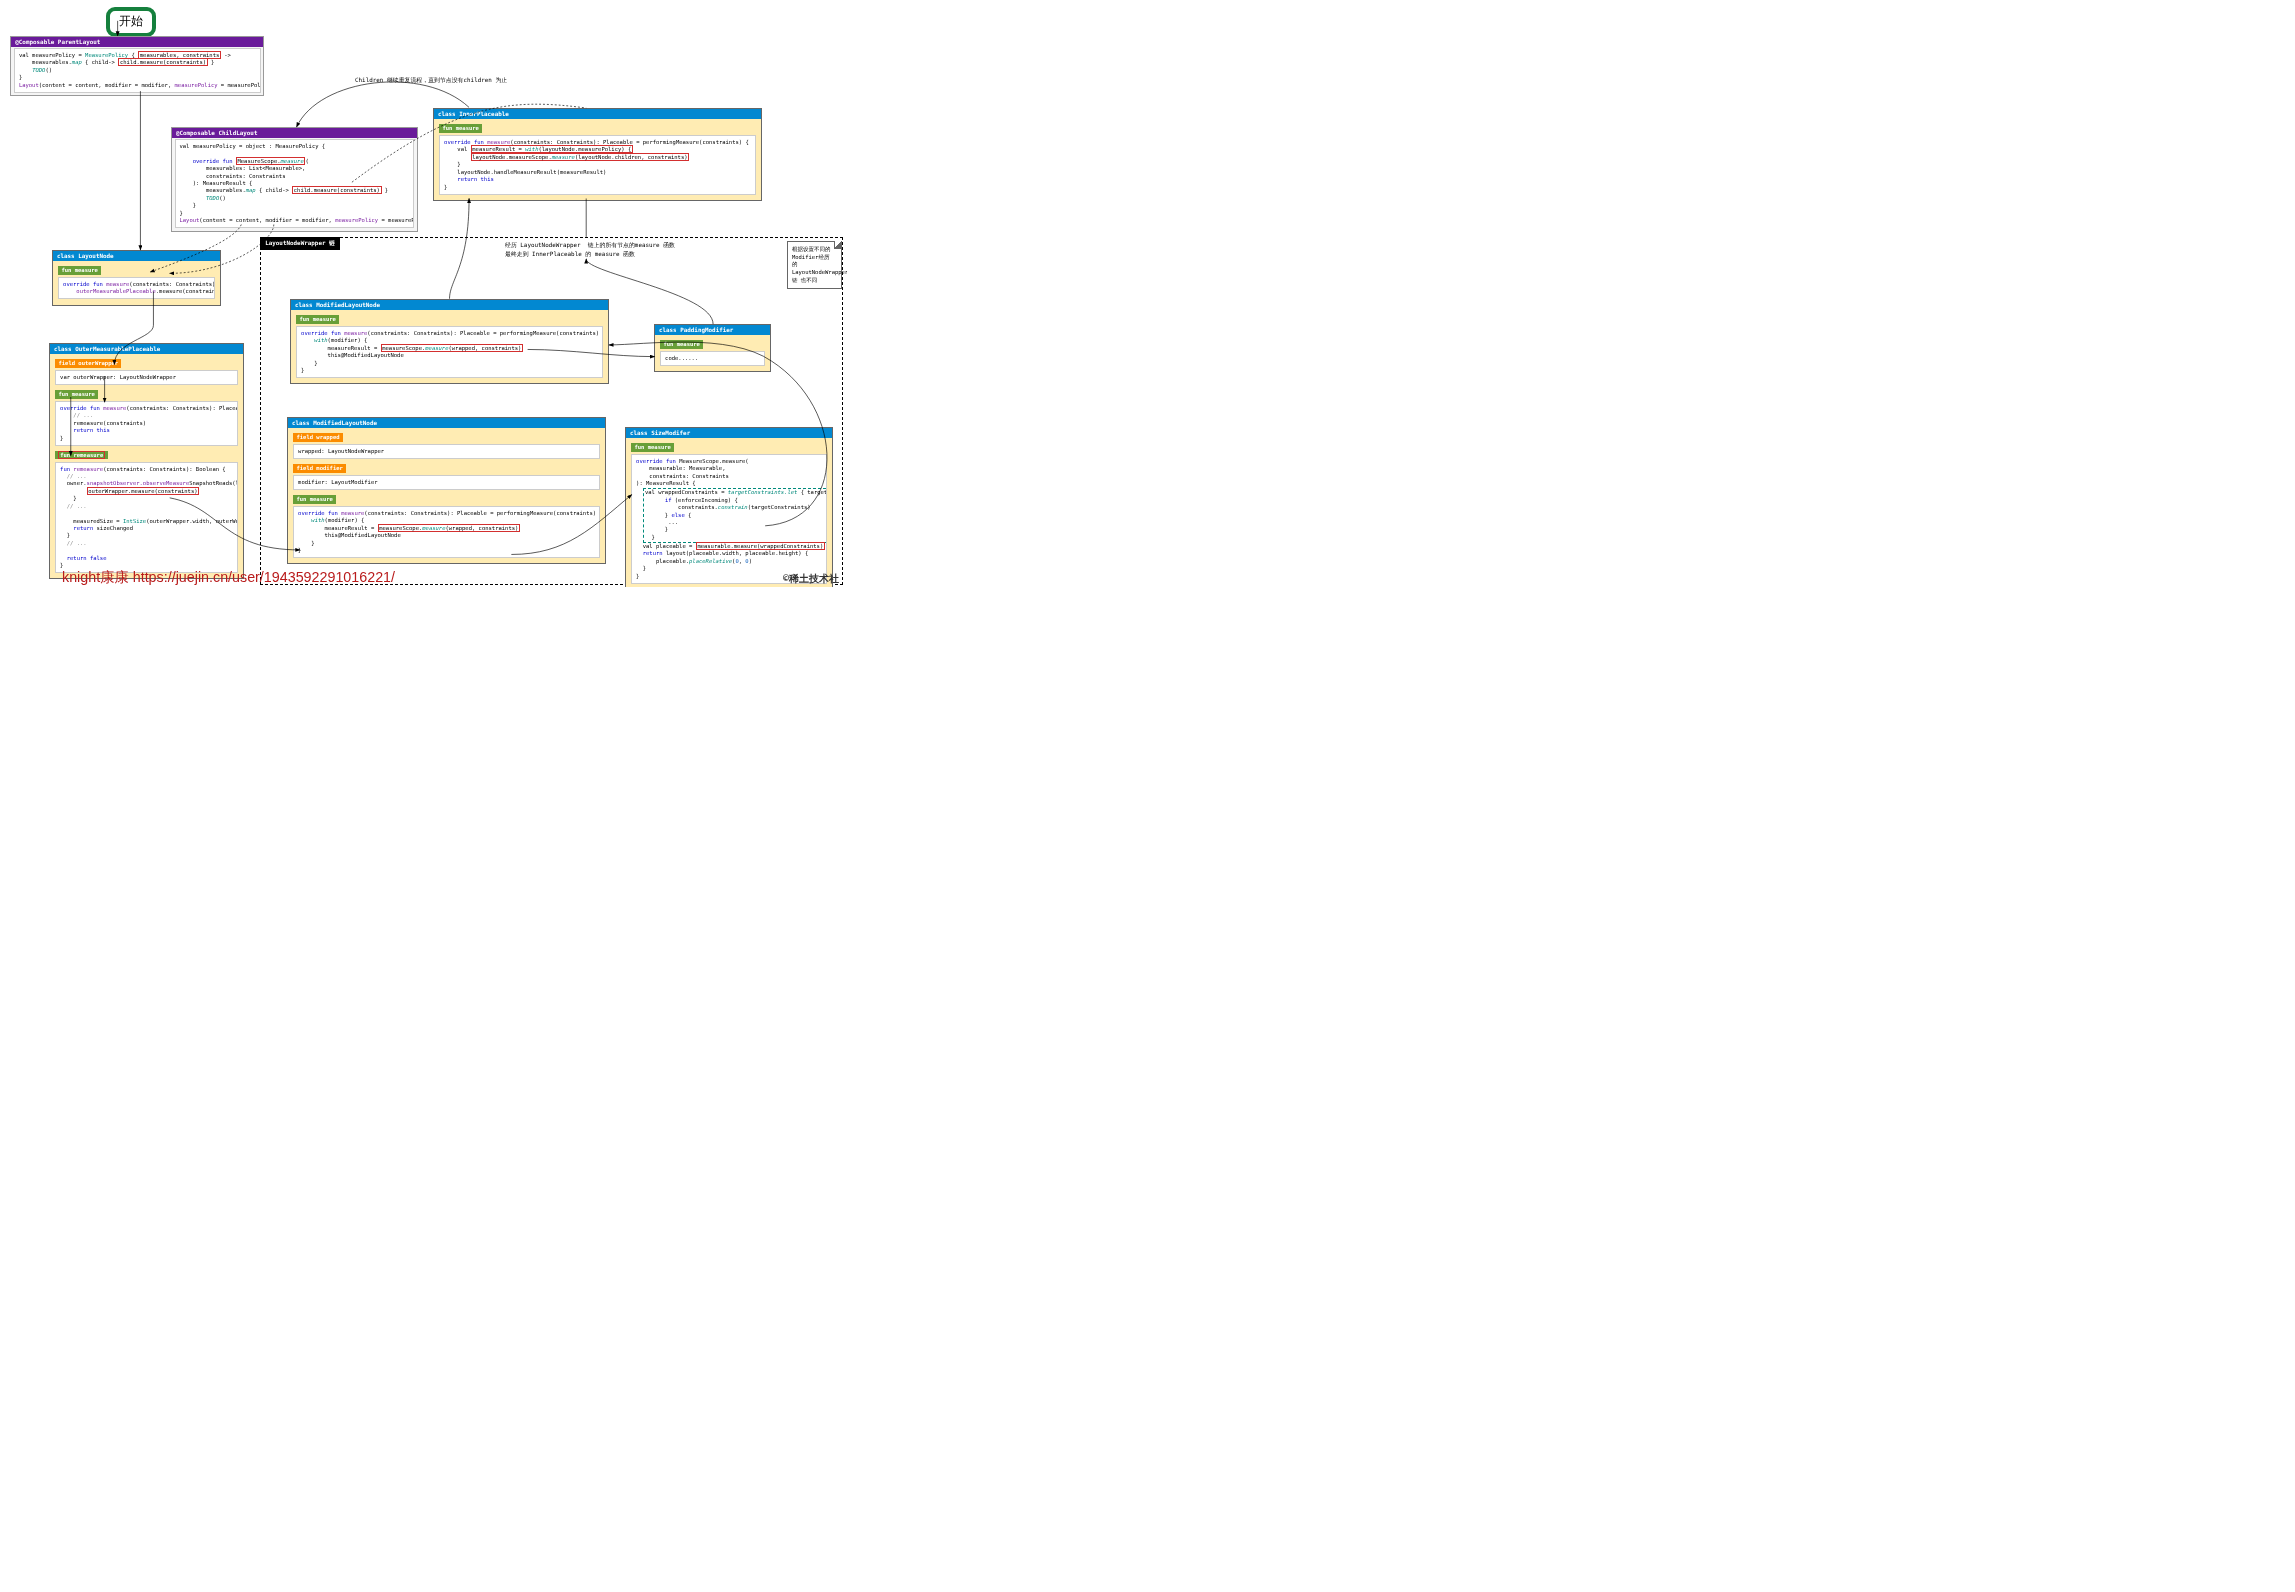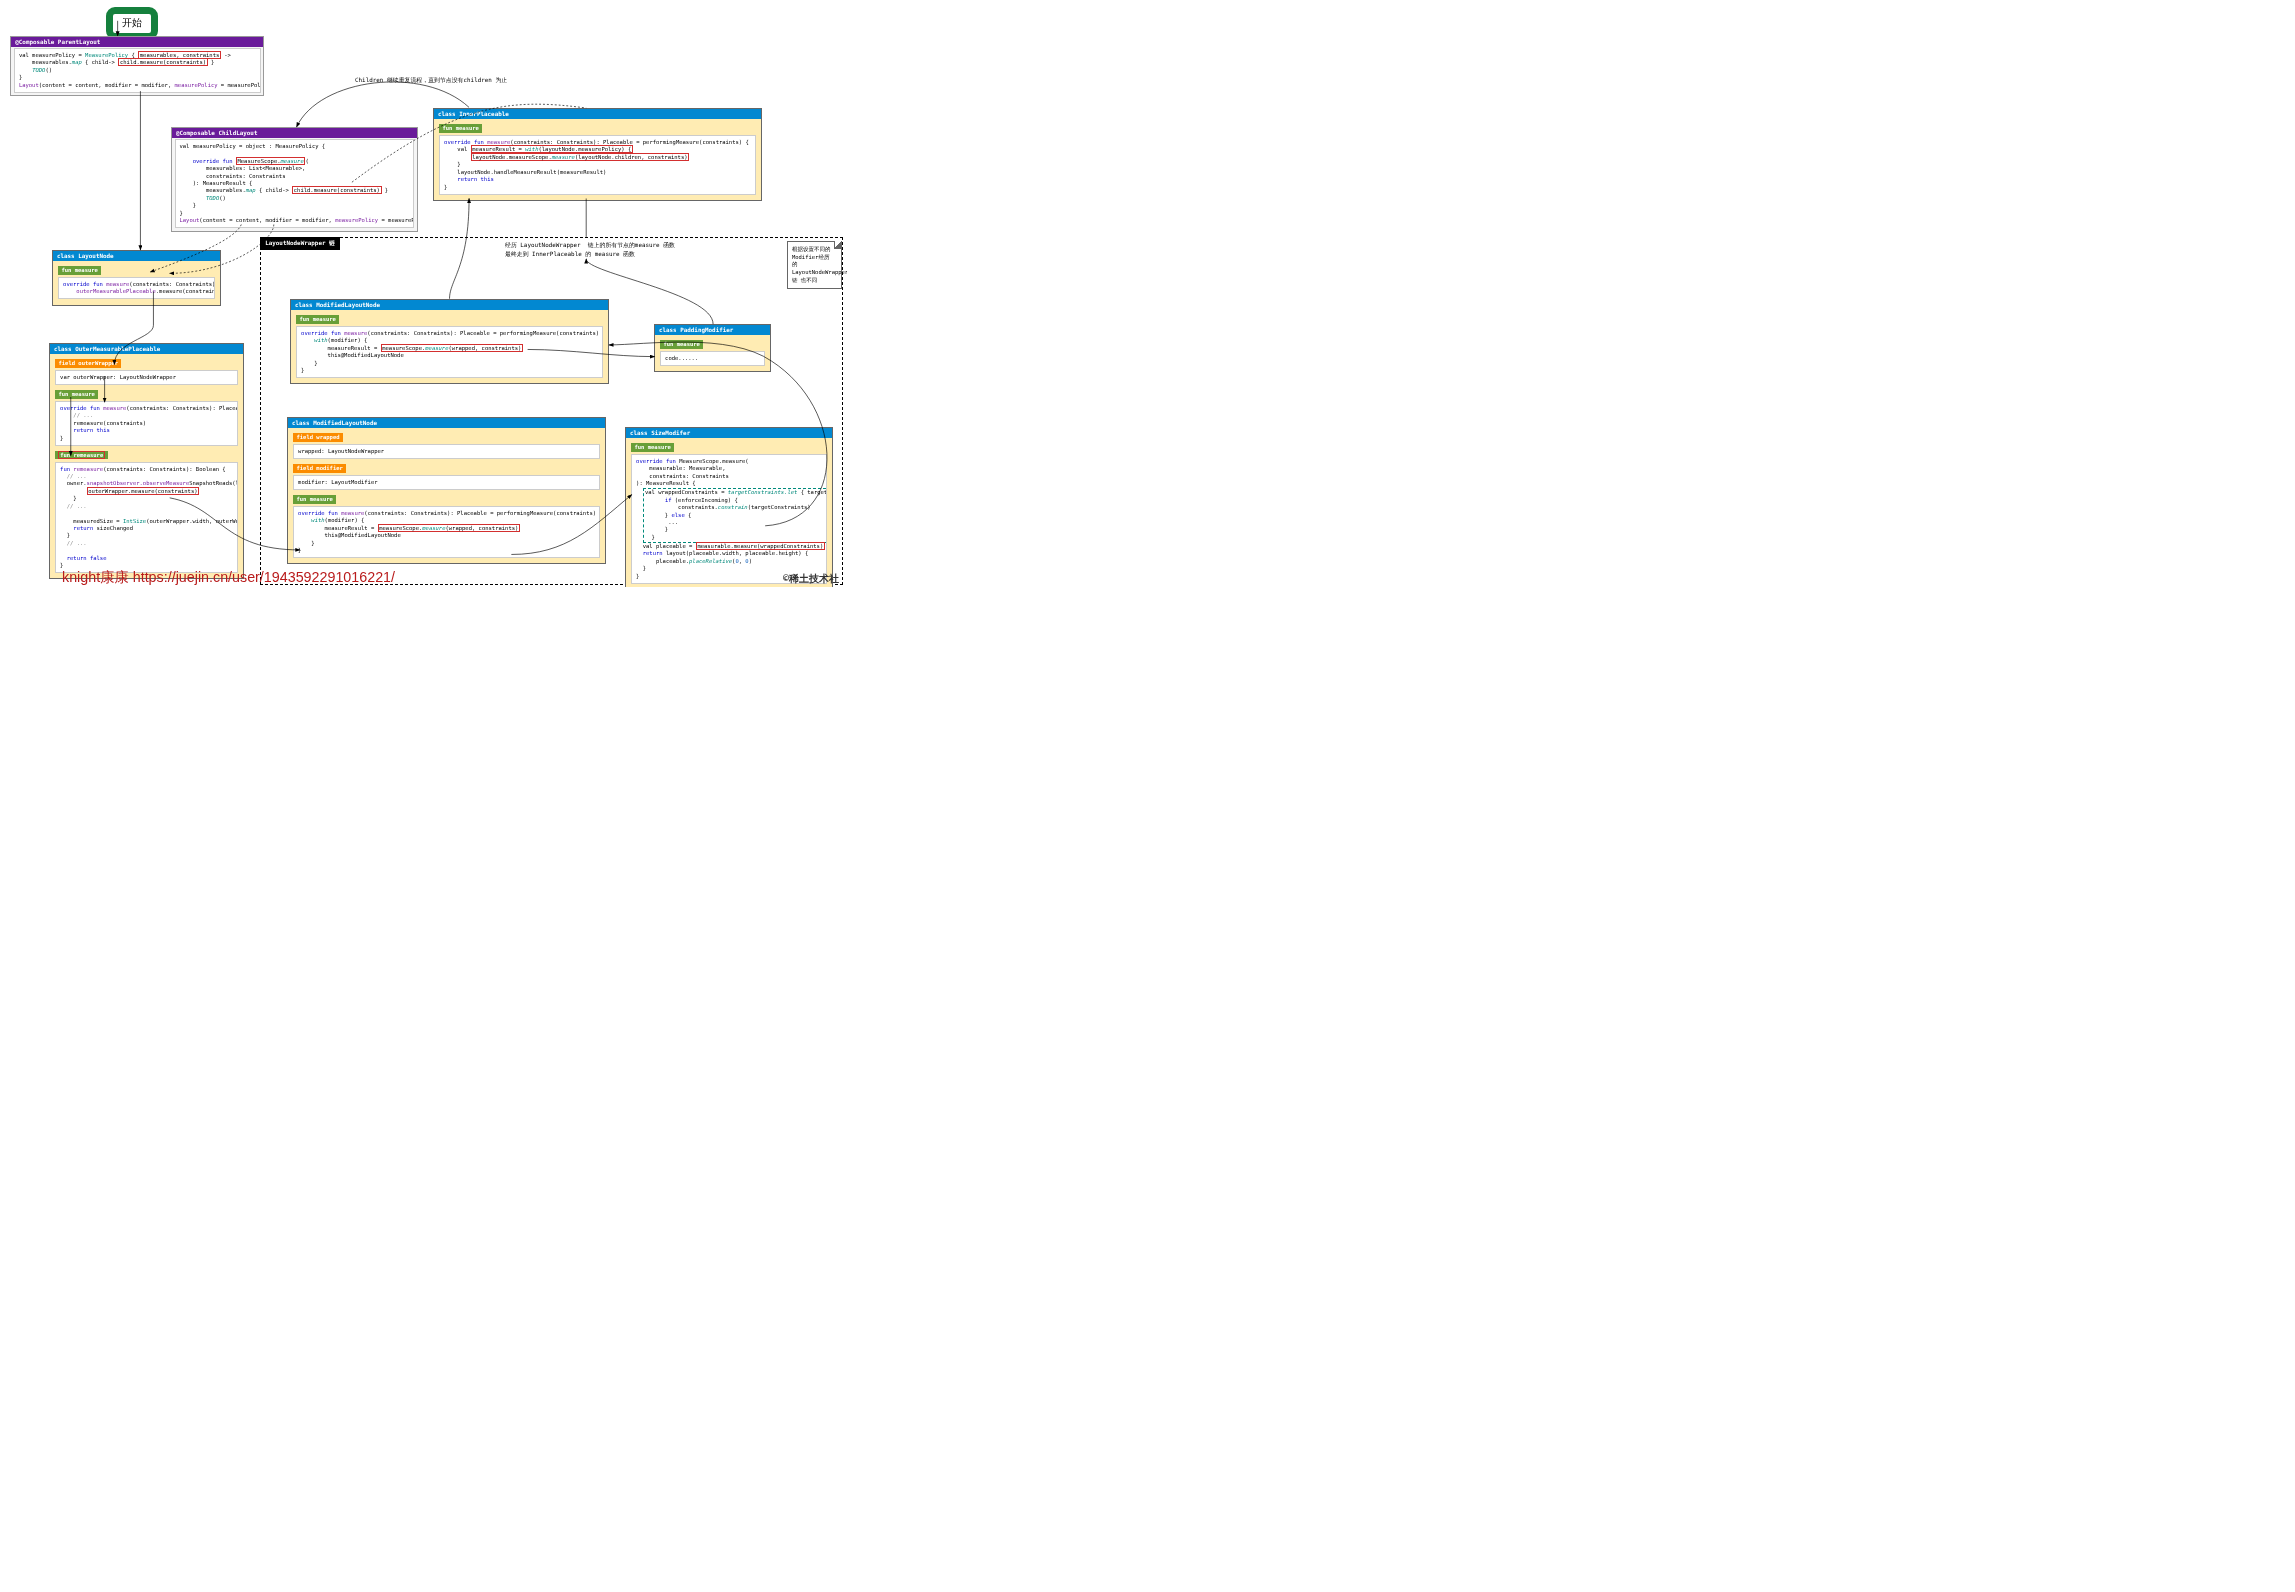--- a/index.html
+++ b/index.html
@@ -1,18 +1,18 @@
 <!DOCTYPE html>
 <html style="font-size:10.4px"><head>
 <meta charset="utf-8">
 <style>
 *{box-sizing:border-box;margin:0;padding:0}
 body{font-family:Menlo,Monaco,Consolas,monospace;font-size:5.9px;background:#fff;width:847px;height:587px;position:relative;overflow:hidden}
 .box{position:absolute;border:0.7px solid #666}
-.start-node{position:absolute;border:7px solid #15803d;border-radius:9px;padding:2.6px 9px;font-size:10px;background:#fff}
+.start-node{position:absolute;border:4px solid #15803d;border-radius:9px;padding:2.6px 9px;font-size:12px;background:#fff}
 .code-box{background:#f5f5f5;border:0.7px solid #999}
 .purple-hdr{background:#6a1b9a;color:#fff;padding:2px 3.9px;font-weight:bold;font-size:5.9px}
 .blue-hdr{background:#0288d1;color:#fff;padding:2px 3.9px;font-weight:bold;font-size:5.9px}
 .green-hdr{background:#689f38;color:#fff;padding:1.3px 3.3px;font-weight:bold;font-size:5.5px;display:inline-block;margin:2.6px 0 1.3px 2.6px}
 .orange-hdr{background:#fb8c00;color:#fff;padding:1.3px 3.3px;font-weight:bold;font-size:5.5px;display:inline-block;margin:2.6px 0 1.3px 2.6px}
 .cream-body{background:#ffecb3;padding:2.6px}
 .code-area{background:#fff;border:0.7px solid #ccc;padding:2.6px 3.9px;font-size:5.5px;line-height:1.35;white-space:pre;overflow:hidden;margin:1.3px 2.6px 2.6px 2.6px}
 .hl-red{border:1px solid #d32f2f;padding:0 0.7px}
 .hl-teal-dash{border:1px dashed #00897b;padding:0.7px 1.3px;display:inline-block}
 .kw{color:#0000cc}

